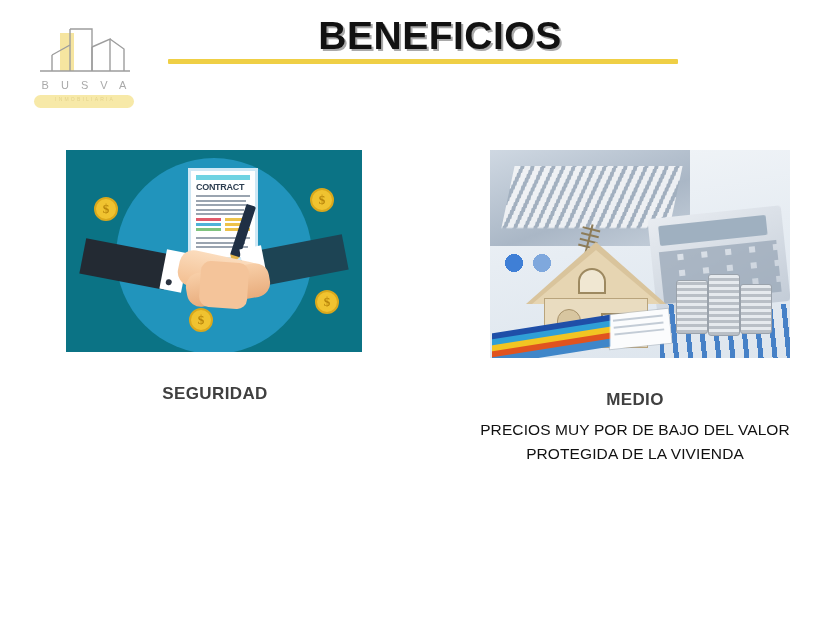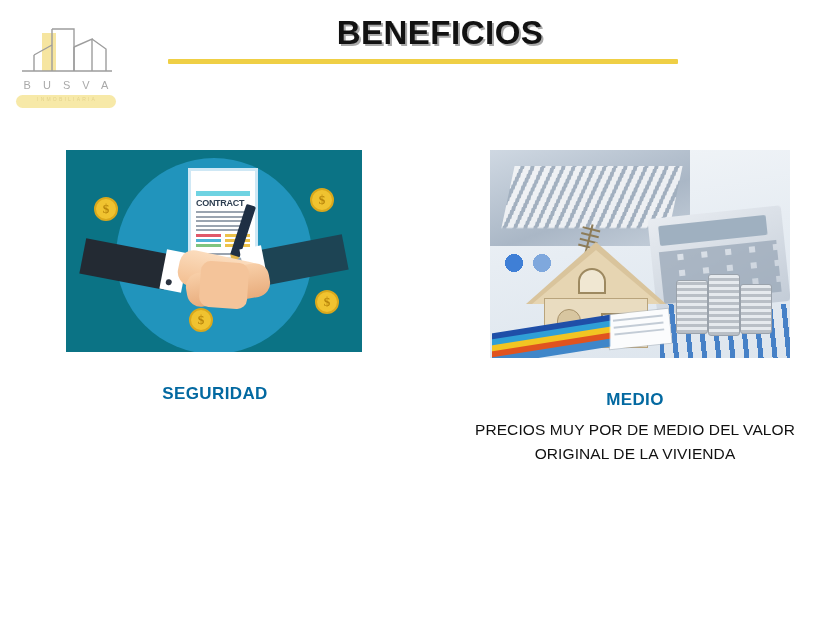--- a/index.html
+++ b/index.html
@@ -19,21 +19,21 @@
   
   #slide-header {
     position: absolute;
     left: 0; top: 0;
     width: 840px;
     height: 120px;
   }
 
   #brand-logo {
     position: absolute;
-    left: 12px;
+    left: 30px;
     top: 25px;
     width: 108px;
     height: 85px;
     text-decoration: underline;
   }
   #brand-logo .logo-mark {
     position: absolute;
     left: 0; top: 0;
     width: 108px;
     height: 56px;
@@ -71,21 +71,21 @@
     white-space: nowrap;
     overflow: hidden;
   }
 
   #slide-title {
     position: absolute;
     left: 180px;
     top: 14px;
     width: 520px;
     text-align: center;
-    font-size: 33px;
+    font-size: 39px;
     font-weight: bold;
     letter-spacing: 0.5px;
     color: #121212;
     text-shadow: 2px 2px 0 rgba(140,140,140,0.75);
     font-family: "Liberation Sans", sans-serif;
   }
 
   #title-rule {
     position: absolute;
     left: 168px;
@@ -119,21 +119,21 @@
     width: 300px;
     height: 208px;
   }
 
   .benefit-heading {
     margin-top: 32px;
     text-align: center;
     font-size: 17px;
     font-weight: bold;
     letter-spacing: 0.4px;
-    color: #0369a1;
+    color: #404040;
   }
   .benefit-body {
     margin-top: 8px;
     text-align: center;
     font-size: 15.5px;
     line-height: 1.52;
     letter-spacing: 0.1px;
     color: #111111;
   }
   #benefit-col-0 .benefit-body { padding: 0 14px; }
@@ -167,21 +167,21 @@
   .illus-handshake .coin-c { left: 249px; top: 140px; }
   .illus-handshake .coin-d { left: 123px; top: 158px; }
 
   .illus-handshake .hs-doc {
     position: absolute;
     left: 122px; top: 18px;
     width: 70px; height: 92px;
     background: #ffffff;
     border: 3px solid #cfe8f5;
     box-sizing: border-box;
-    padding: 20px 5px;
+    padding: 4px 5px;
   }
   .illus-handshake .hs-doc .doc-band {
     height: 5px; background: #6fd3e2; margin-bottom: 2px;
   }
   .illus-handshake .hs-doc .doc-title {
     font-size: 9px; font-weight: bold; color: #2e3f52;
     letter-spacing: -0.3px; line-height: 10px; margin-bottom: 3px;
   }
   .illus-handshake .hs-doc .doc-line {
     height: 2px; background: #9aa4b0; margin-bottom: 2.5px;
@@ -512,14 +512,14 @@
 
     <div class="ph-paper">
         <i></i>
         <i></i>
         <i></i>
       </div>
     <div class="ph-rainbow"></div>
   </div>
 
   <div class="benefit-heading">MEDIO</div>
-  <div class="benefit-body">PRECIOS MUY POR DE MEDIO DEL VALOR ORIGINAL DE LA VIVIENDA</div>
+  <div class="benefit-body">PRECIOS MUY POR DE BAJO DEL VALOR PROTEGIDA DE LA VIVIENDA</div>
 </div>
 
 </body></html>

